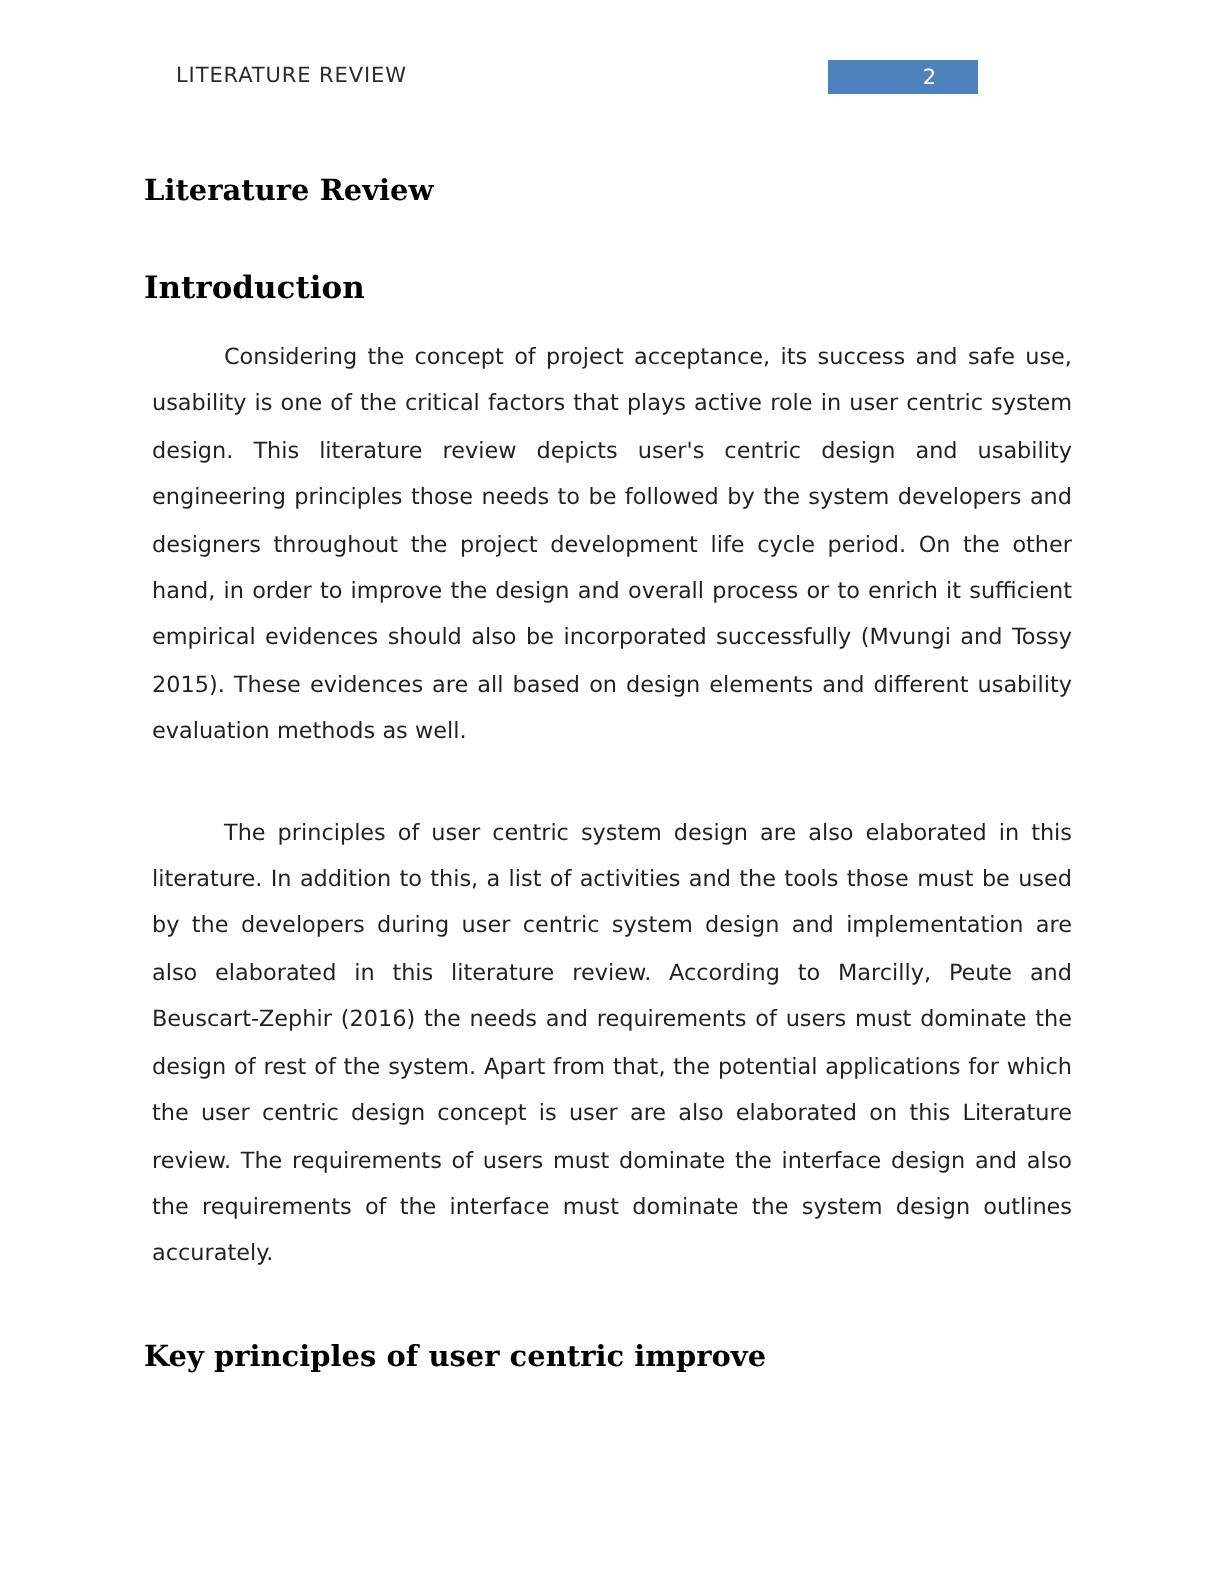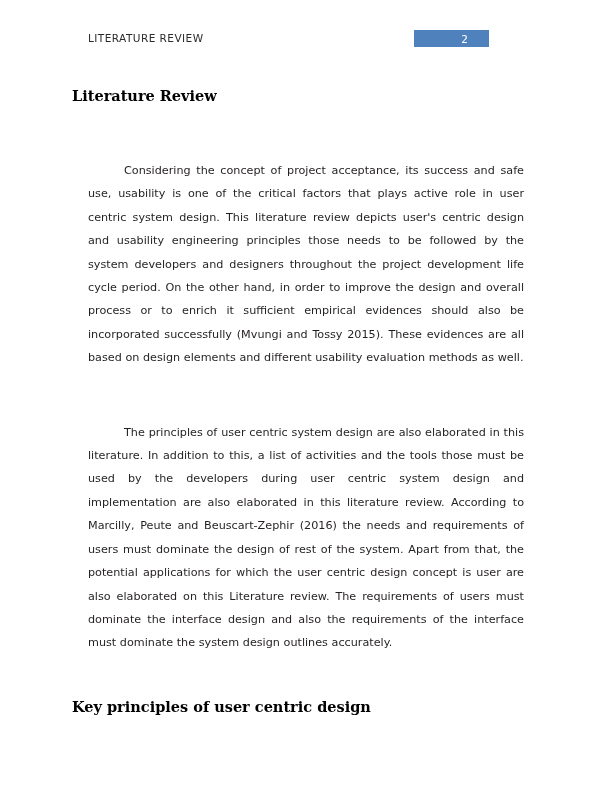--- a/index.html
+++ b/index.html
@@ -85,21 +85,21 @@
     font-size: 15.5px;
     line-height: 20px;
     color: #000000;
   }
 
   h2.section-heading.sub {
     font-size: 14.5px;
   }
 
   p.para {
-    margin: 16px;
+    margin: 4px;
     padding: 0;
     font-family: "DejaVu Sans", sans-serif;
     font-size: 11.2px;
     line-height: 23.4px;
     color: #231f20;
     text-align: justify;
     text-indent: 36px;
     word-spacing: 0.1px;
   }
 
@@ -121,32 +121,33 @@
     <div class="page-number-badge"></div>
     <div class="page-number-badge-text">2</div>
   </div>
 
   <div class="doc-body">
 
     <h1 class="doc-title">Literature Review</h1>
 
     <div class="gap-title-to-intro"></div>
 
+    <h2 class="section-heading">Introduction</h2>
 
     <div class="gap-intro-to-p1"></div>
 
     <p class="para">Considering the concept of project acceptance, its success and safe use, usability is one of the critical factors that plays active role in user centric system design.  This literature review depicts user's centric design and usability engineering principles those needs to be followed by the system developers and designers throughout the project development life cycle period. On the other hand, in order to improve the design and overall process or to enrich it sufficient empirical evidences should also be incorporated successfully (Mvungi and Tossy 2015). These evidences are all based on design elements and different usability evaluation methods as well.</p>
 
     <div class="gap-p1-to-p2"></div>
 
     <p class="para">The principles of user centric system design are also elaborated in this literature.  In addition to this, a list of activities and the tools those must be used by the developers during user centric system design and implementation are also elaborated in this literature review. According to Marcilly, Peute and Beuscart-Zephir (2016) the needs and requirements of users must dominate the design of rest of the system. Apart from that, the potential applications for which the user centric design concept is user are also elaborated on this Literature review. The requirements of users must dominate the interface design and also the requirements of the interface must dominate the system design outlines accurately.</p>
 
     <div class="gap-p2-to-key"></div>
 
-    <h2 class="section-heading sub">Key principles of user centric design</h2>
+    <h2 class="section-heading sub">Key principles of user centric improve</h2>
 
     <div class="gap-key-to-p3"></div>
 
 
     <div class="gap-p3-to-p4"></div>
 
   </div>
 </div>
 
 </body></html>

